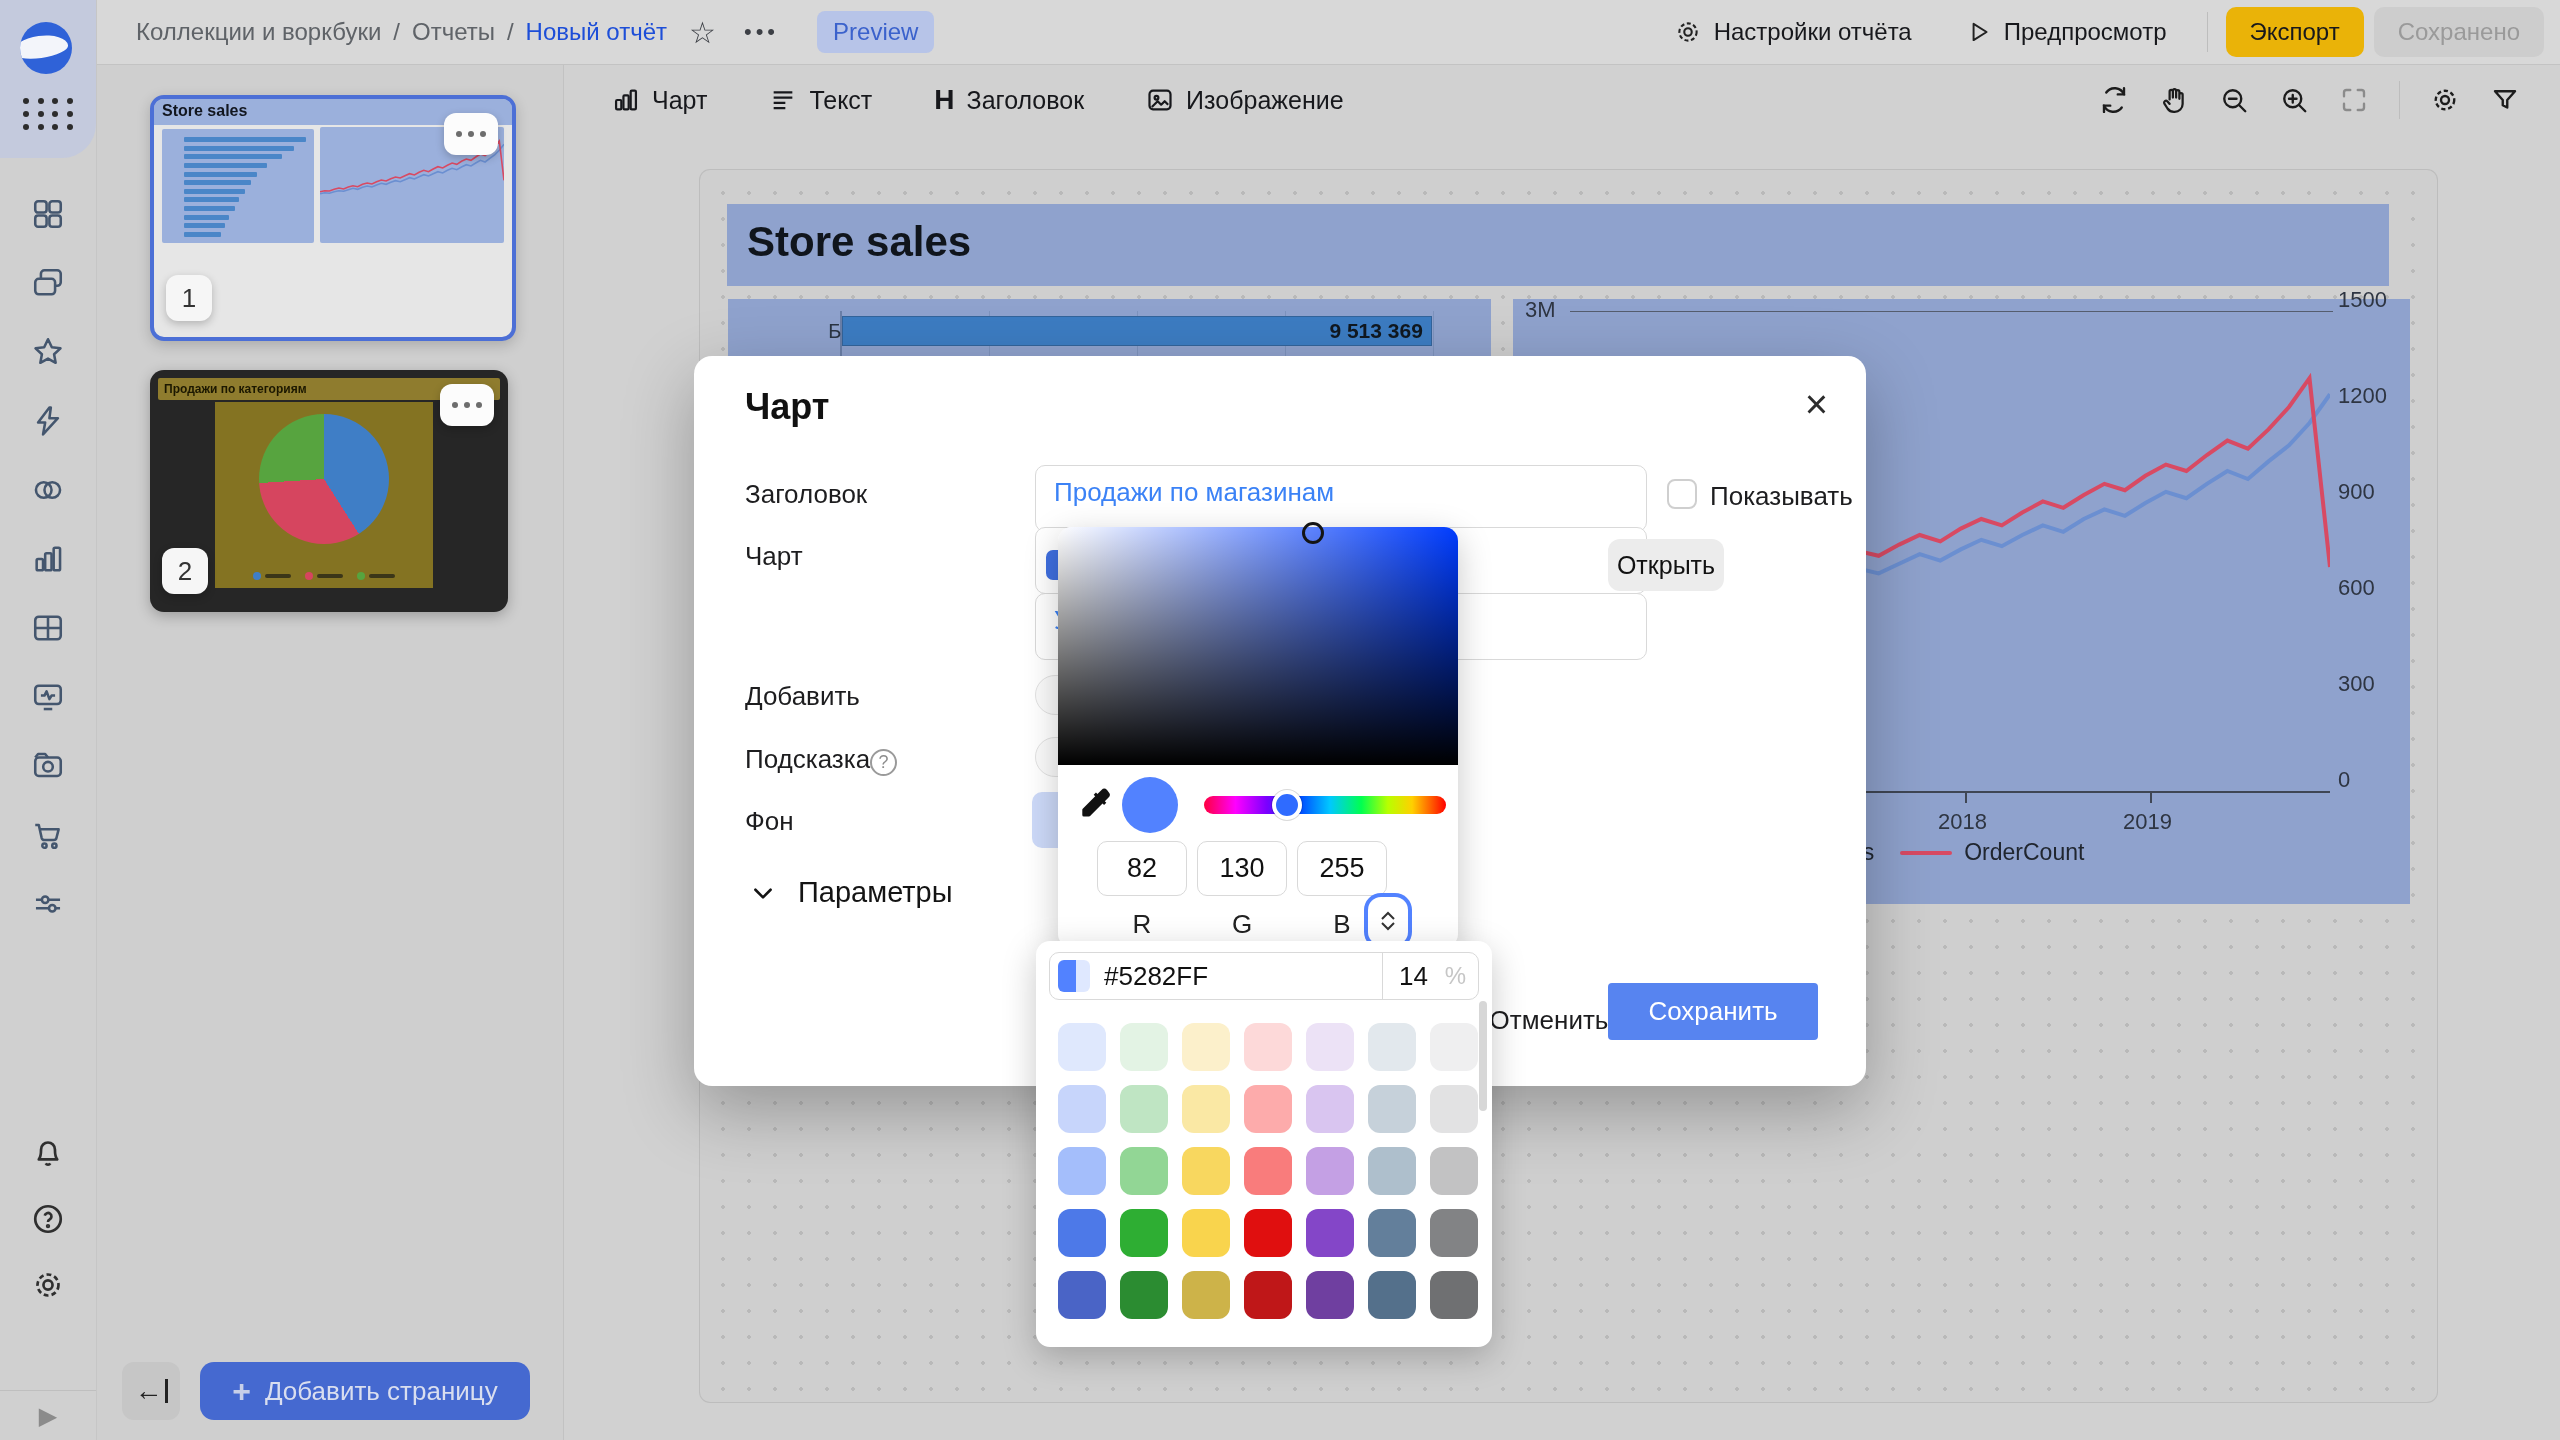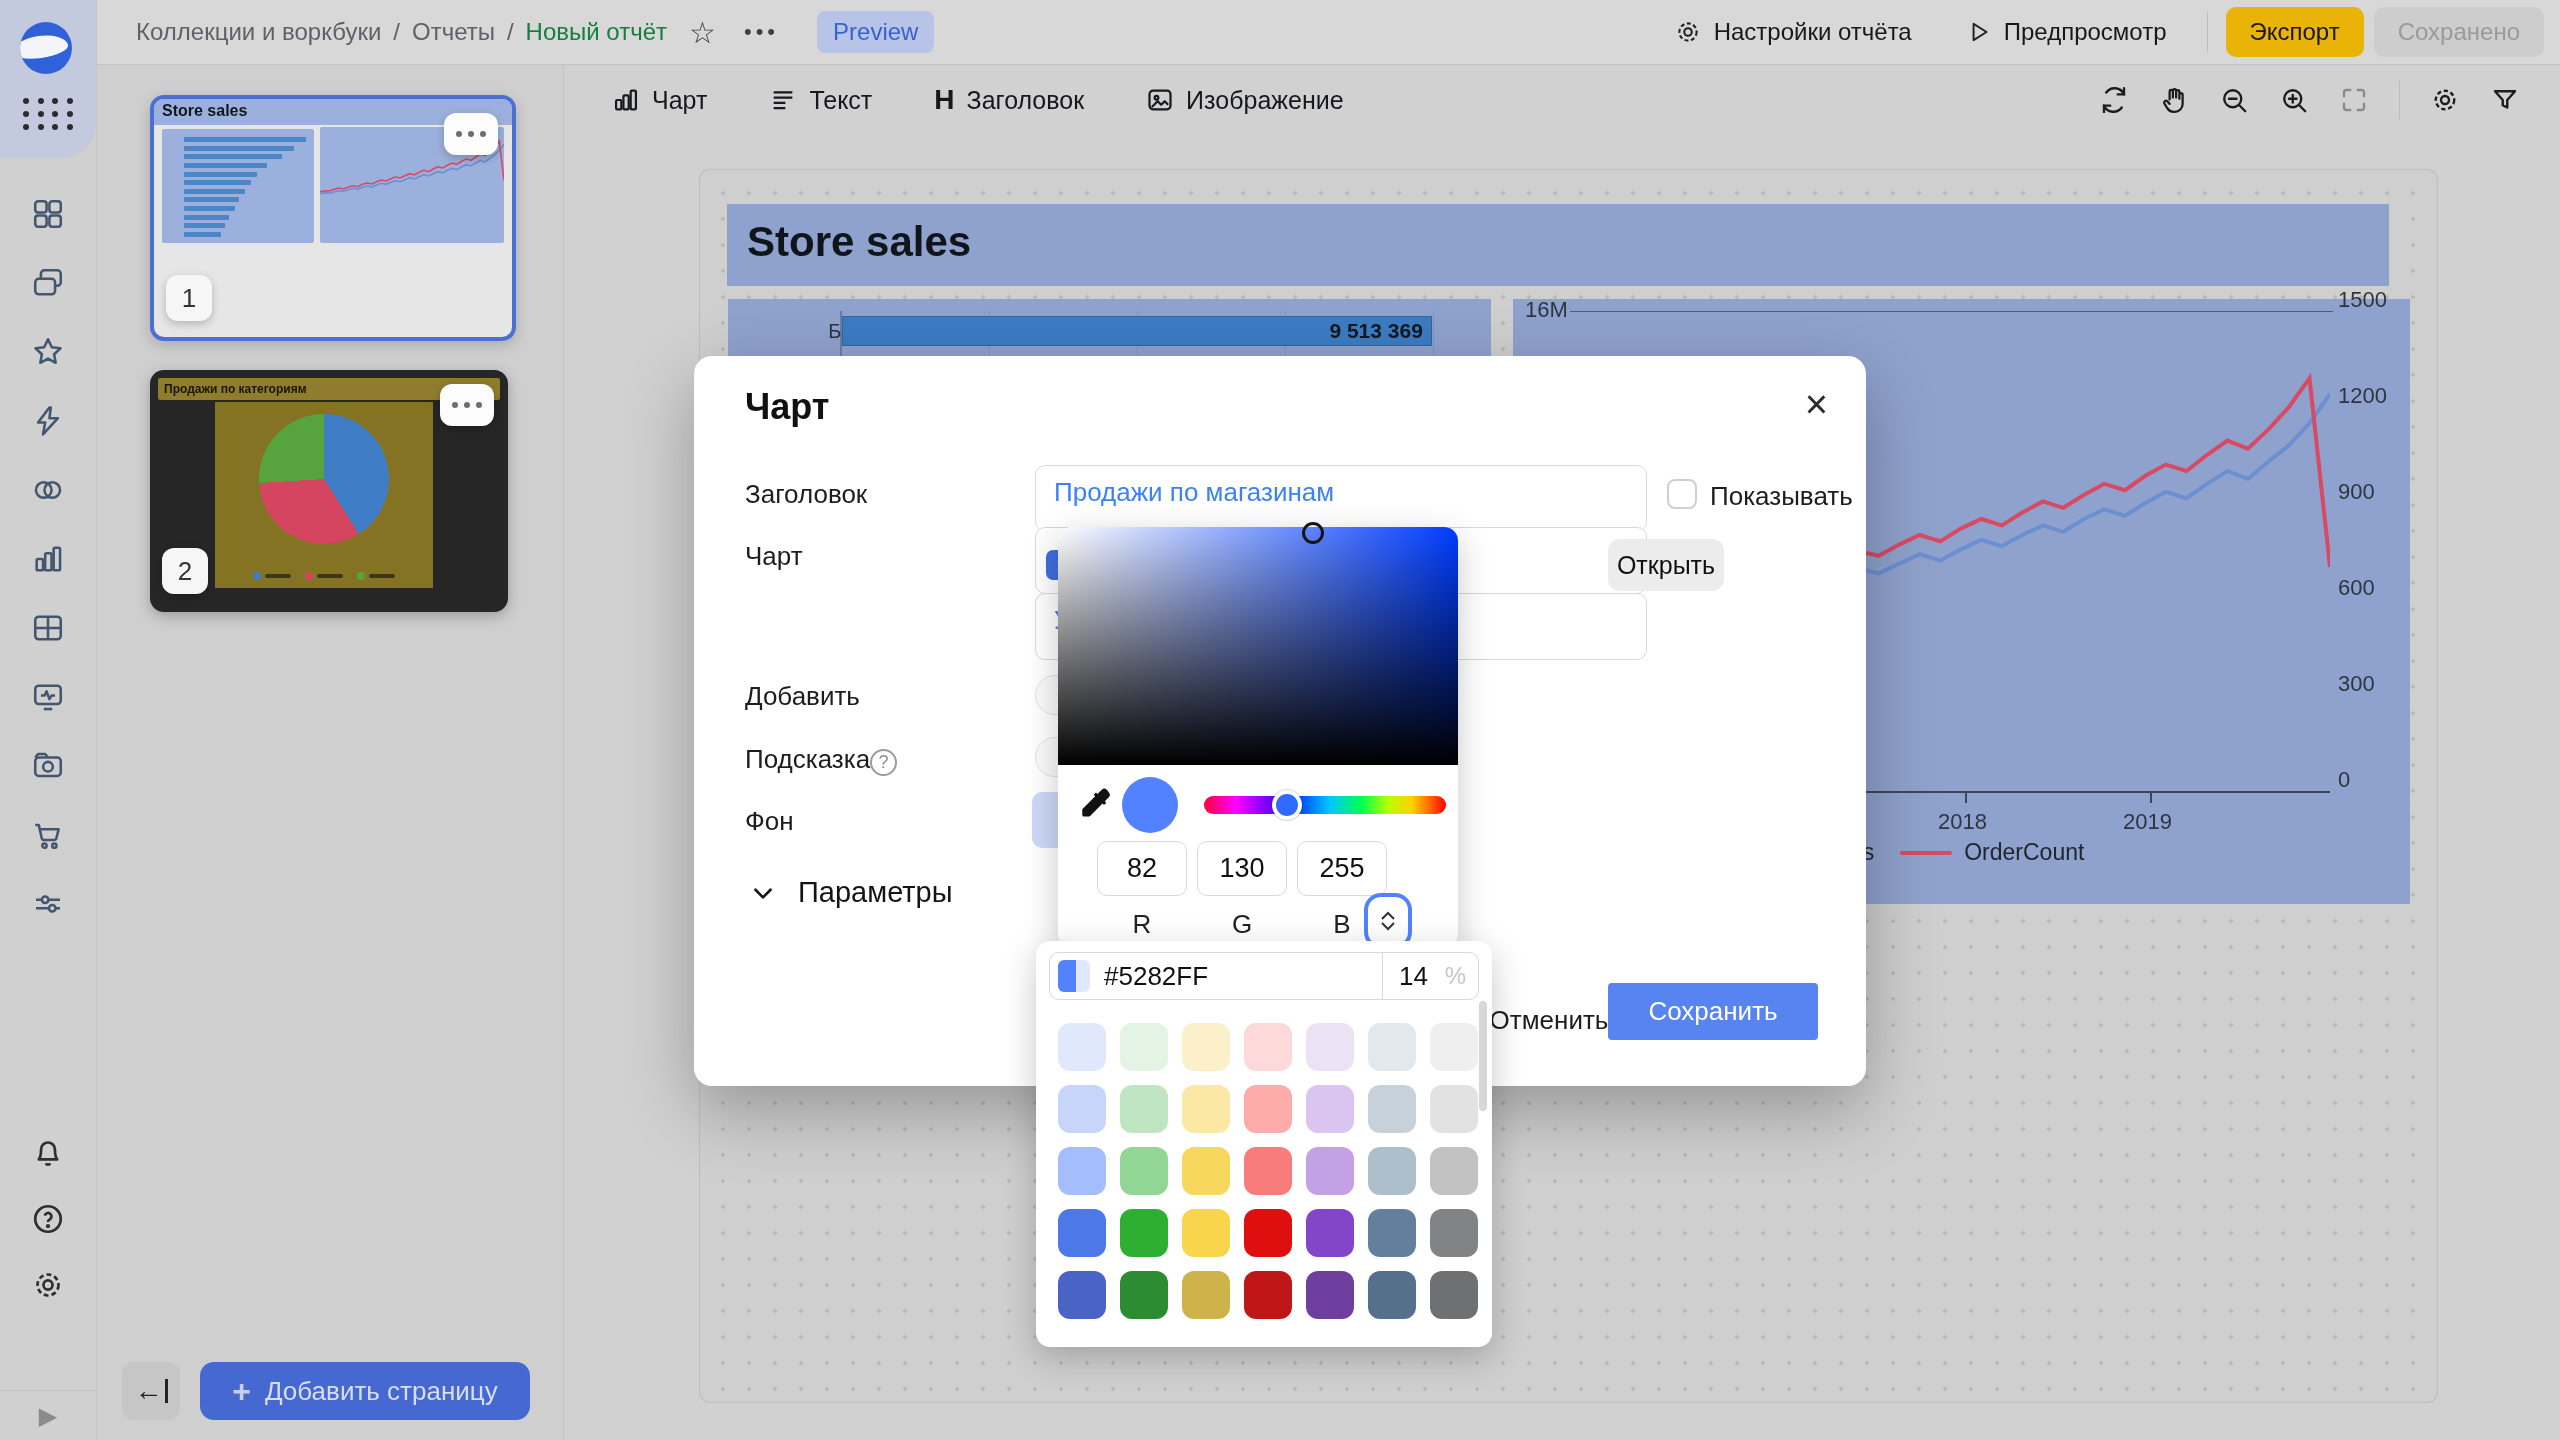--- a/index.html
+++ b/index.html
@@ -3,21 +3,21 @@
 <meta charset="utf-8">
 <style>
   html,body{margin:0;padding:0;background:#9a9a9a;}
   .screen{position:relative;width:2560px;height:1440px;overflow:hidden;
     font-family:"Liberation Sans","DejaVu Sans",sans-serif;background:#d1d1d1;color:#1a1a1a;}
   .abs{position:absolute;}
   svg.ic{display:block;}
   
   .topbar{left:0;top:0;width:2560px;height:64px;background:#d8d8d8;border-bottom:1px solid #c3c3c3;z-index:5;}
   .crumbs{left:136px;top:0;height:64px;display:flex;align-items:center;gap:12px;font-size:24px;color:#5f6368;}
-  .crumbs .cur{color:#15803d;}
+  .crumbs .cur{color:#1d4ed8;}
   .crumb-star{font-size:30px;color:#3c3f45;margin-left:10px;}
   .crumb-dots{font-size:22px;letter-spacing:4px;color:#3c3f45;margin-left:16px;}
   .preview-badge{margin-left:26px;background:#b7c4e8;color:#3b62cc;font-size:24px;padding:7px 16px;border-radius:8px;}
   .topbar-right{right:16px;top:0;height:64px;display:flex;align-items:center;gap:10px;}
   .tb-act{display:flex;align-items:center;gap:12px;font-size:24px;color:#17181c;padding:0 22px;height:64px;}
   .tb-divider{width:1px;height:40px;background:#bdbdbd;margin:0 8px;}
   .tb-btn{font-size:24px;border-radius:10px;padding:11px 24px;}
   .tb-btn.export{background:#eab308;color:#17181c;}
   .tb-btn.saved{background:#cdcdcd;color:#9a9a9a;}
   
@@ -436,21 +436,21 @@
         <div class="grid" style="left:705px;"></div>
         <div class="bar-row">
           <span class="bar-label">Бета</span>
           <div class="bar" id="mainBar" style="width: 589.829px;">
             <span class="bar-val">9 513 369</span>
           </div>
         </div>
       </div>
 
       <div class="widget linew">
-        <span class="lc-leftlab">16M</span>
+        <span class="lc-leftlab">3M</span>
         <div class="lc-topline"></div>
         <svg id="lineSvg" style="position:absolute;left:17px;top:12px;" width="800" height="480" viewBox="0 0 800 480" preserveAspectRatio="none">
             <polyline points="0.0,320.0 20.5,315.2 41.0,318.4 61.5,310.4 82.1,305.6 102.6,308.8 123.1,300.8 143.6,294.4 164.1,299.2 184.6,289.6 205.1,283.2 225.6,288.0 246.2,278.4 266.7,270.4 287.2,275.2 307.7,265.6 328.2,257.6 348.7,262.4 369.2,252.8 389.7,243.2 410.3,249.6 430.8,238.4 451.3,228.8 471.8,235.2 492.3,224.0 512.8,214.4 533.3,220.8 553.8,208.0 574.4,198.4 594.9,204.8 615.4,192.0 635.9,180.8 656.4,187.2 676.9,172.8 697.4,160.0 717.9,168.0 738.5,150.4 759.0,134.4 779.5,112.0 800.0,83.2" fill="none" stroke="#6b8fd1" stroke-width="4"></polyline>
             <polyline points="0.0,310.4 20.5,305.6 41.0,307.2 61.5,299.2 82.1,292.8 102.6,297.6 123.1,288.0 143.6,281.6 164.1,286.4 184.6,275.2 205.1,268.8 225.6,273.6 246.2,262.4 266.7,254.4 287.2,259.2 307.7,248.0 328.2,240.0 348.7,244.8 369.2,233.6 389.7,224.0 410.3,230.4 430.8,217.6 451.3,208.0 471.8,214.4 492.3,201.6 512.8,190.4 533.3,196.8 553.8,184.0 574.4,172.8 594.9,179.2 615.4,164.8 635.9,153.6 656.4,160.0 676.9,144.0 697.4,129.6 717.9,137.6 738.5,118.4 759.0,96.0 779.5,67.2 800.0,256.0" fill="none" stroke="#d84a63" stroke-width="4"></polyline>
           </svg>
         <div class="lc-baseline"></div>
         <div class="lc-tick" style="left:452px;"></div>
         <div class="lc-tick" style="left:637px;"></div>
         <span class="lc-xlab" style="left:425px;">2018</span>
         <span class="lc-xlab" style="left:610px;">2019</span>

